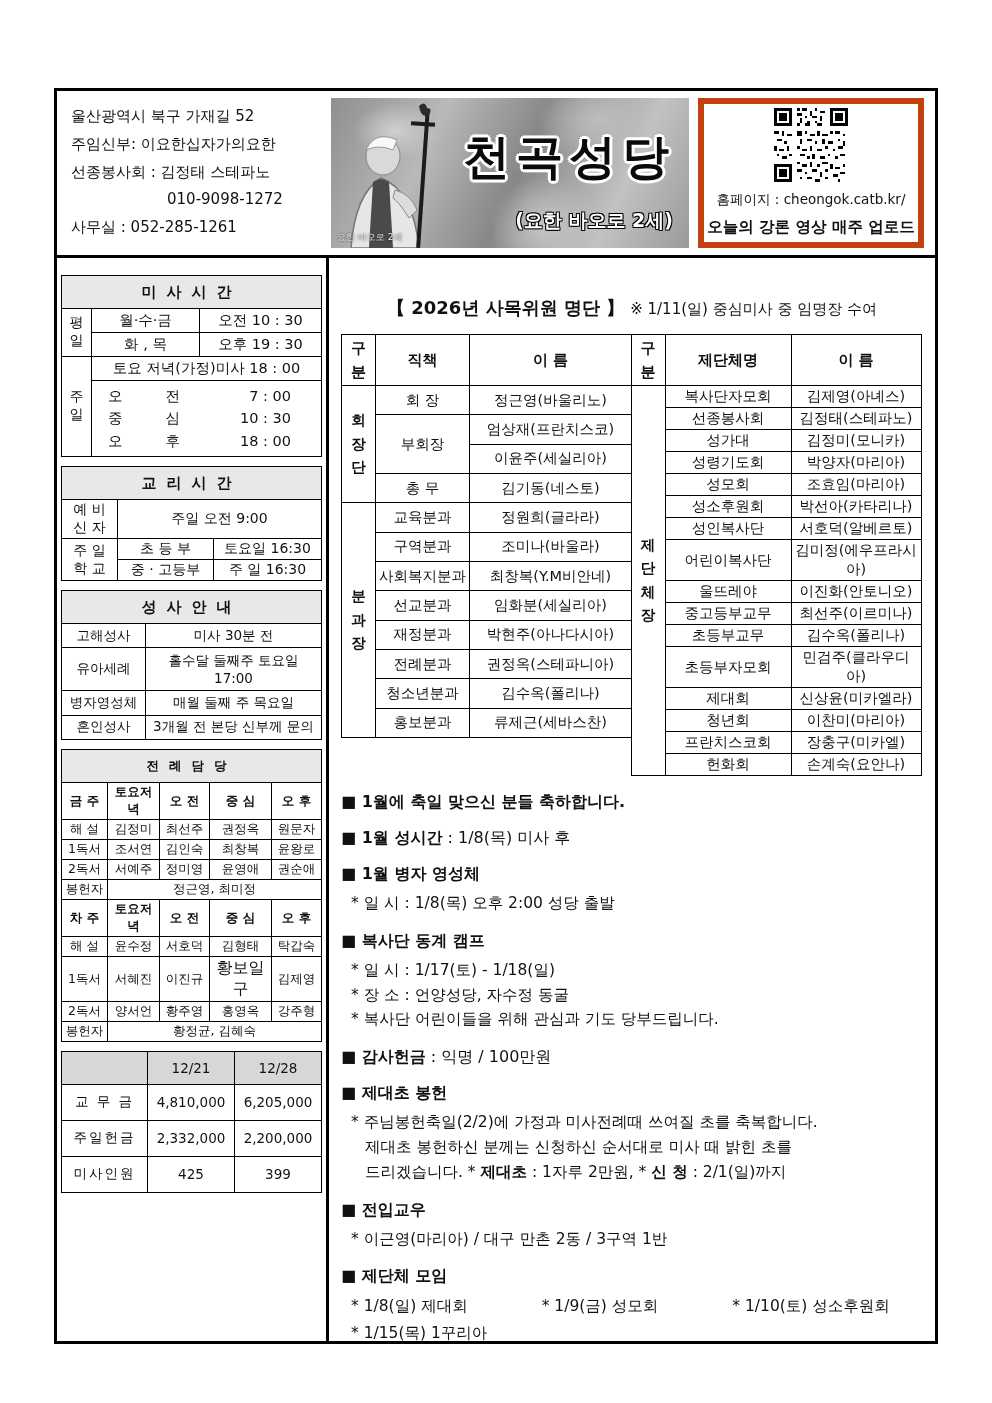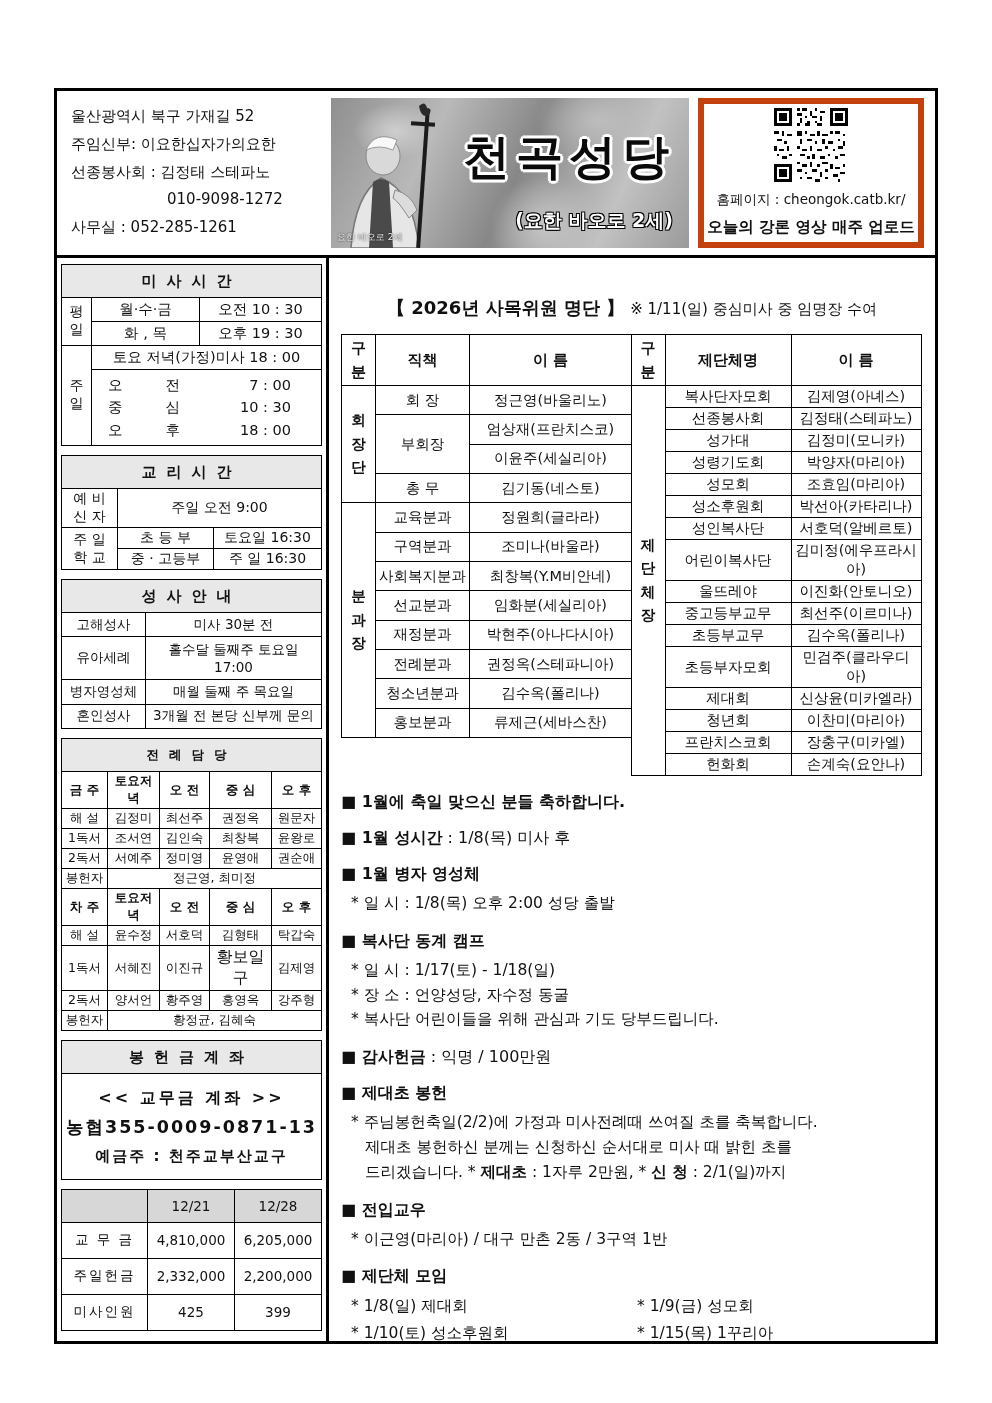--- a/index.html
+++ b/index.html
@@ -33,21 +33,21 @@
   .pope { position:absolute; left:2px; bottom:0; }
 
   .qr-box { flex:1; border:6px solid #c2410c; margin:7px 11px 7px 7px; display:flex;
             flex-direction:column; align-items:center; justify-content:center; padding:4px 2px; }
   .qr-svg { width:92px; height:92px; margin-bottom:9px; }
   .qr-home { font-size:13.5px; white-space:nowrap; }
   .qr-note { font-size:15.5px; font-weight:bold; margin-top:8px; white-space:nowrap; }
 
   
   .bd { display:flex; flex:1; min-height:0; }
-  .left-col { width:272px; border-right:3px solid #000; padding:6px 4px 0 4px; }
+  .left-col { width:272px; border-right:3px solid #000; padding:17px 4px 0 4px; }
   .right-col { flex:1; padding:12px 12px 0 12px; min-width:0; }
 
   
   table { border-collapse:collapse; width:100%; }
   td,th { border:1.5px solid #000; text-align:center; padding:1px 2px; font-weight:normal; }
   .sec-hd { background:#e8e8e8; font-weight:bold; font-size:15px; letter-spacing:10px; height:33px; }
   .pre { white-space:pre-line; }
 
   .tbl { margin:0 0 9px 0; }
   .mass-tbl { height:182px; font-size:14.5px; }
@@ -93,21 +93,21 @@
   .cm-left .role { width:94px; }
   .cm-right .org { width:126px; }
   .small-cell { font-size:16px; }
 
   
   .notices { margin-top:16px; font-size:15.5px; }
   .nt-head { font-weight:bold; font-size:16px; margin:15px 0 6px 0; }
   .nt-head .norm { font-weight:normal; }
   .nt-item { padding-left:10px; line-height:1.6; }
   .nt-cont { padding-left:24px; line-height:1.6; }
-  .nt-grid { display:grid; grid-template-columns:1fr 1fr; padding-left:10px; line-height:1.7; }
+  .nt-grid { display:grid; grid-template-columns:1fr 1fr 1fr; padding-left:10px; line-height:1.7; }
 </style>
 </head>
 <body>
 
 <div class="page">
 
   <div class="hdr">
     <div class="hdr-left">
       <div class="ln">울산광역시 북구 가재길 52</div>
       <div class="ln">주임신부: 이요한십자가의요한</div>
@@ -316,34 +316,20 @@
           <td>홍영옥</td>
           <td>강주형</td>
         </tr>
         <tr>
           <td>봉헌자</td>
           <td colspan="4">황정균, 김혜숙</td>
         </tr>
       </tbody>
         </table>
 
-      <table class="tbl acct-tbl">
-        <tbody>
-            <tr>
-              <th class="sec-hd">봉헌금계좌</th>
-            </tr>
-        <tr>
-          <td class="acct-body">
-            <div class="acct-l1">&lt;&lt; 교무금 계좌 &gt;&gt;</div>
-            <div class="acct-l2">농협355-0009-0871-13</div>
-            <div class="acct-l3">예금주 : 천주교부산교구</div>
-          </td>
-        </tr>
-      </tbody>
-        </table>
 
       <table class="tbl fin-tbl">
         <tbody>
             <tr>
           <td class="hd rl"></td>
           <td class="hd">12/21</td>
           <td class="hd">12/28</td>
         </tr>
         <tr>
           <td class="rl">교 무 금</td>

